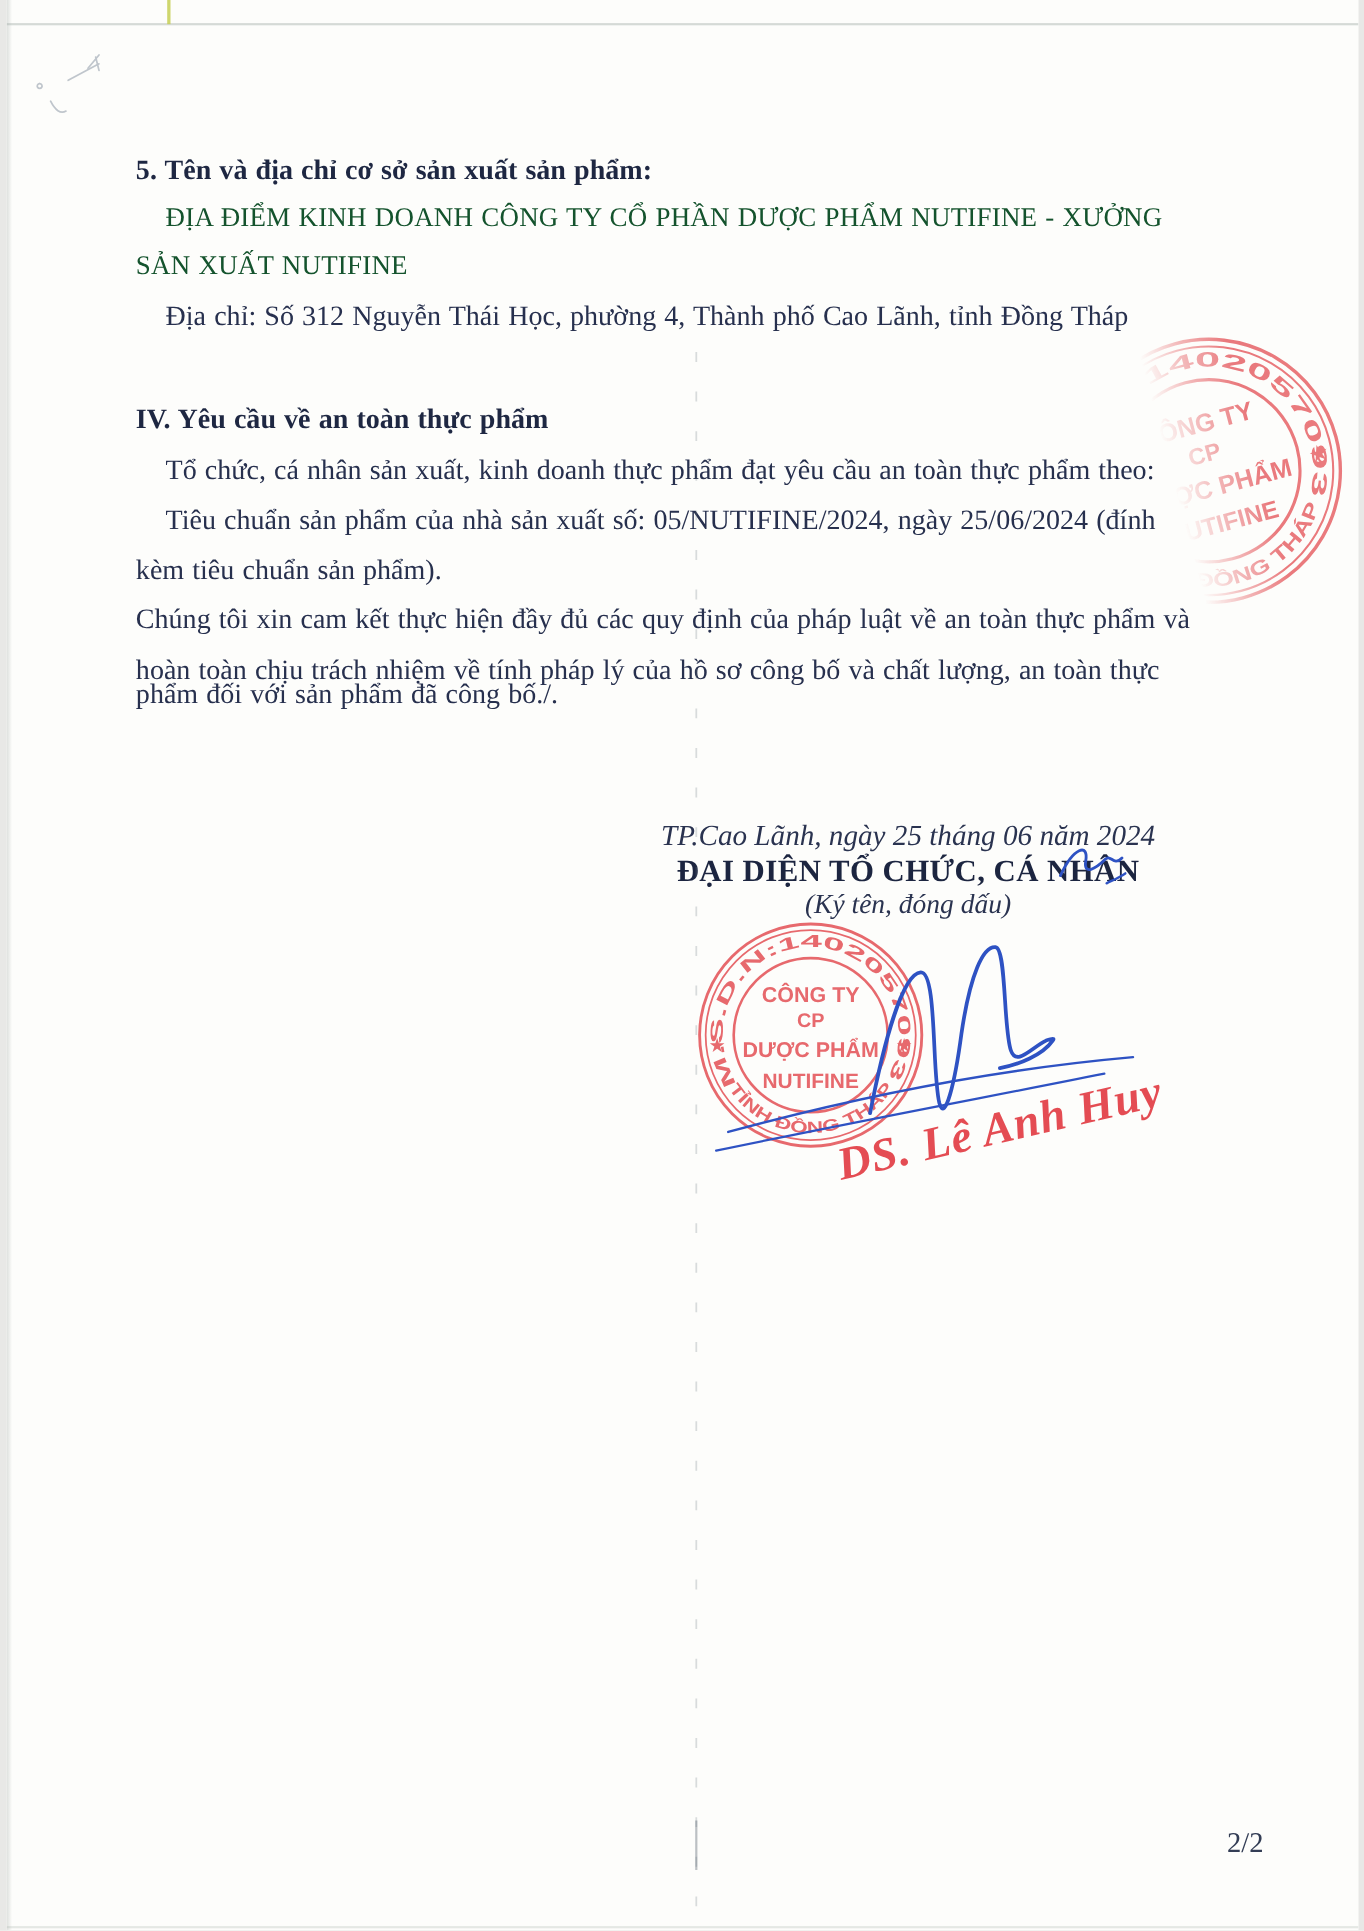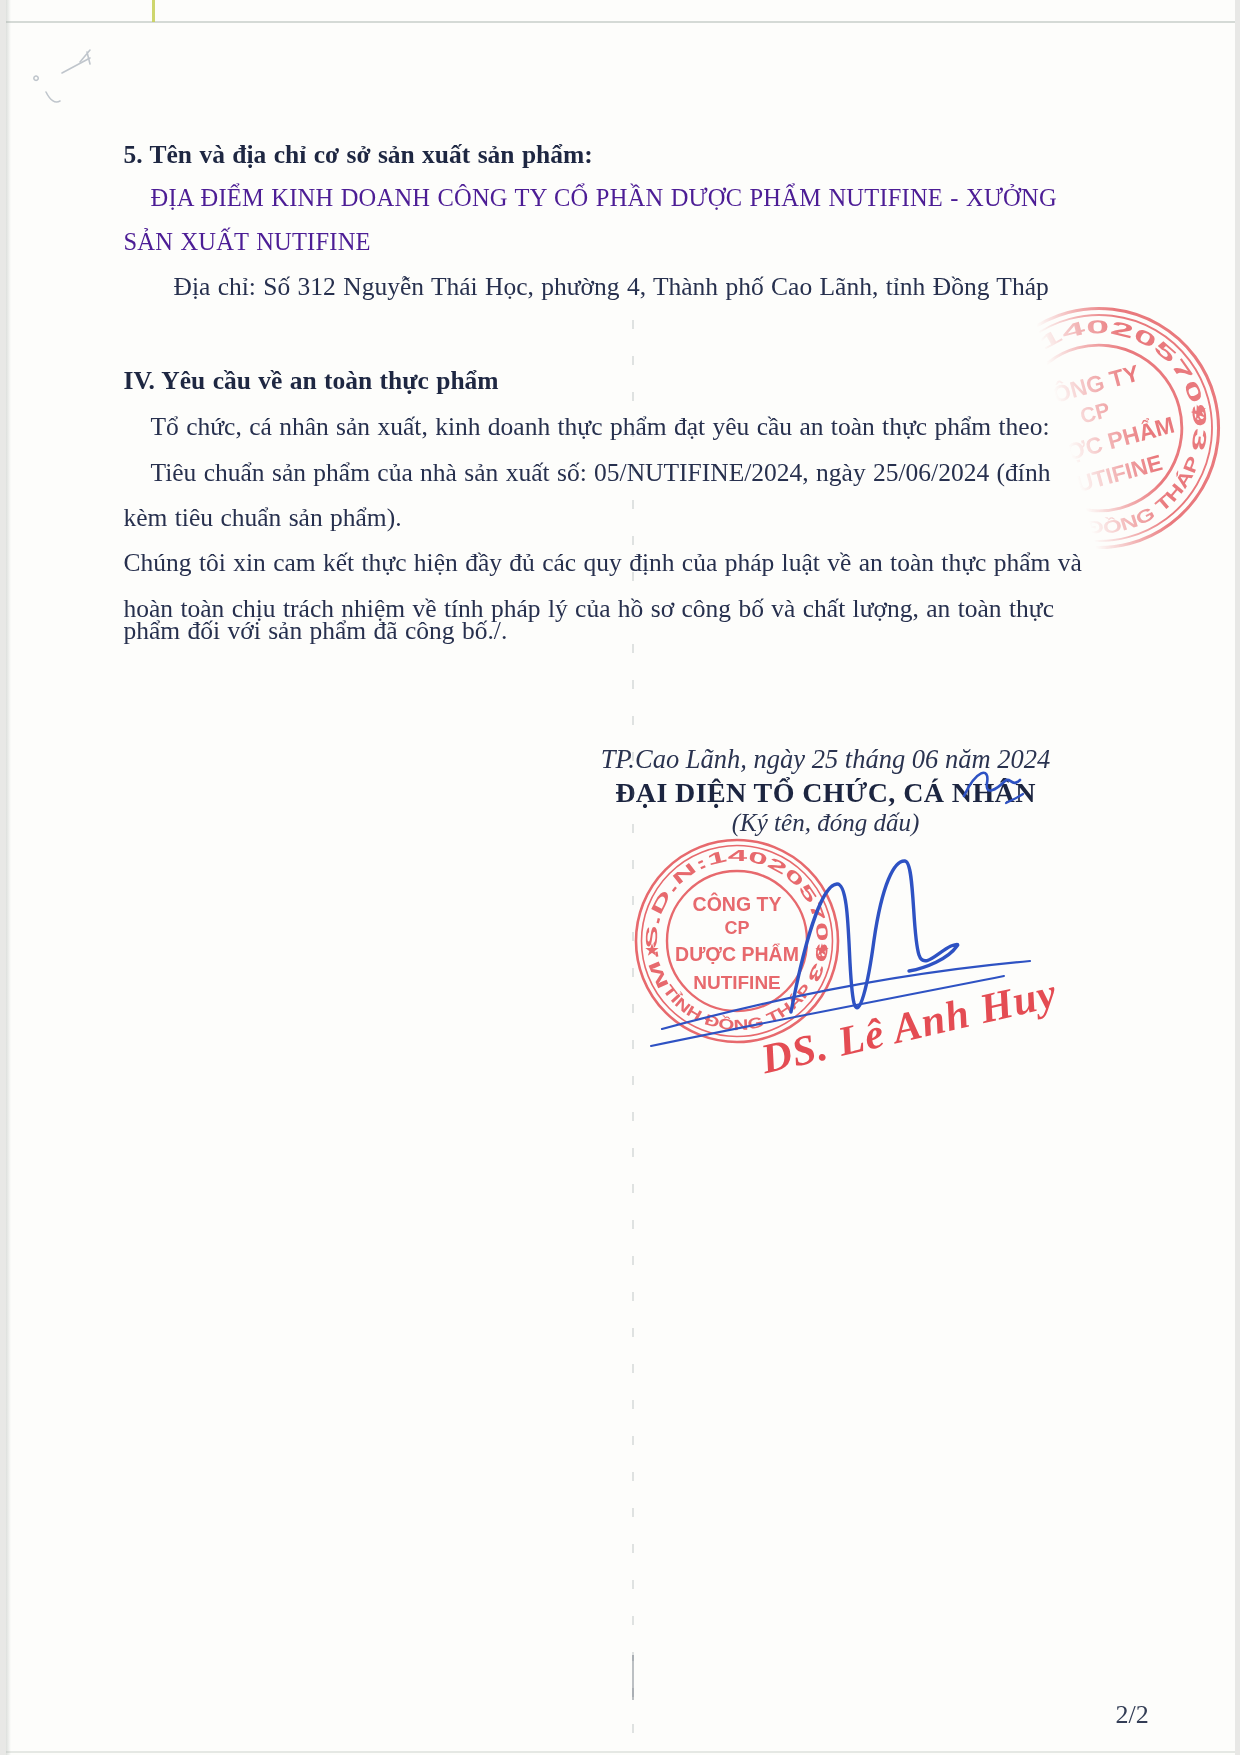--- a/index.html
+++ b/index.html
@@ -8,26 +8,26 @@
     width:1229px;height:1755px;
     margin:0 auto;
     background:#fdfdfb;
     overflow:hidden;
     font-family:"Liberation Serif", serif;
     color:#27304e;
   }
   .line{position:absolute;white-space:nowrap;font-size:25.5px;word-spacing:1px;}
   .b{font-weight:bold;color:#1e2742;}
   .i{font-style:italic;}
-  .caps{font-size:24.5px;letter-spacing:.2px;color:#4c1d95;}
+  .caps{font-size:24.5px;letter-spacing:.2px;color:#14532d;}
   .sigblock{position:absolute;left:520px;top:744px;width:600px;text-align:center;}
   .sig-date{font-style:italic;font-size:26.5px;color:#2a3350;}
   .sig-title{font-weight:bold;font-size:28px;color:#1c2540;margin-top:2px;letter-spacing:.4px;}
   .sig-note{font-style:italic;font-size:25px;color:#2a3350;margin-top:0;}
-  .pagenum{position:absolute;left:1110px;top:1700px;font-size:26px;color:#333d55;}
+  .pagenum{position:absolute;left:1110px;top:1661px;font-size:26px;color:#333d55;}
 
   .stamp-main{position:absolute;left:611px;top:821px;opacity:.88;}
   .stamp-edge-wrap{
     position:absolute;left:951px;top:286px;width:284px;height:284px;
     transform:rotate(-15deg);
     opacity:.78;
     -webkit-mask-image:linear-gradient(to right, transparent 0%, transparent 38%, rgba(0,0,0,.55) 52%, #000 66%);
     mask-image:linear-gradient(to right, transparent 0%, transparent 38%, rgba(0,0,0,.55) 52%, #000 66%);
   }
   .stamp-text{font-family:"Liberation Sans", sans-serif;font-weight:bold;}
@@ -53,21 +53,21 @@
 <div class="page">
 
   <div class="edge-top"></div>
   <div class="edge-bottom"></div>
   <div class="edge-left"></div>
   <div class="tick-yellow"></div>
 
   <div class="line b" style="left:118px;top:140px;">5. Tên và địa chỉ cơ sở sản xuất sản phẩm:</div>
   <div class="line caps" style="left:145px;top:184px;">ĐỊA ĐIỂM KINH DOANH CÔNG TY CỔ PHẦN DƯỢC PHẨM NUTIFINE - XƯỞNG</div>
   <div class="line caps" style="left:118px;top:228px;">SẢN XUẤT NUTIFINE</div>
-  <div class="line" style="left:145px;top:272px;margin-left:23px;">Địa chỉ: Số 312 Nguyễn Thái Học, phường 4, Thành phố Cao Lãnh, tỉnh Đồng Tháp</div>
+  <div class="line" style="left:145px;top:272px;">Địa chỉ: Số 312 Nguyễn Thái Học, phường 4, Thành phố Cao Lãnh, tỉnh Đồng Tháp</div>
 
 
   <div class="line b" style="left:118px;top:366px;">IV. Yêu cầu về an toàn thực phẩm</div>
   <div class="line" style="left:145px;top:412px;">Tổ chức, cá nhân sản xuất, kinh doanh thực phẩm đạt yêu cầu an toàn thực phẩm theo:</div>
   <div class="line" style="left:145px;top:458px;">Tiêu chuẩn sản phẩm của nhà sản xuất số: 05/NUTIFINE/2024, ngày 25/06/2024 (đính</div>
   <div class="line" style="left:118px;top:503px;">kèm tiêu chuẩn sản phẩm).</div>
 
   <div class="line" style="left:118px;top:548px;">Chúng tôi xin cam kết thực hiện đầy đủ các quy định của pháp luật về an toàn thực phẩm và</div>
   <div class="line" style="left:118px;top:594px;">hoàn toàn chịu trách nhiệm về tính pháp lý của hồ sơ công bố và chất lượng, an toàn thực</div>
   <div class="line" style="left:118px;top:616px;">phẩm đối với sản phẩm đã công bố./.</div>

